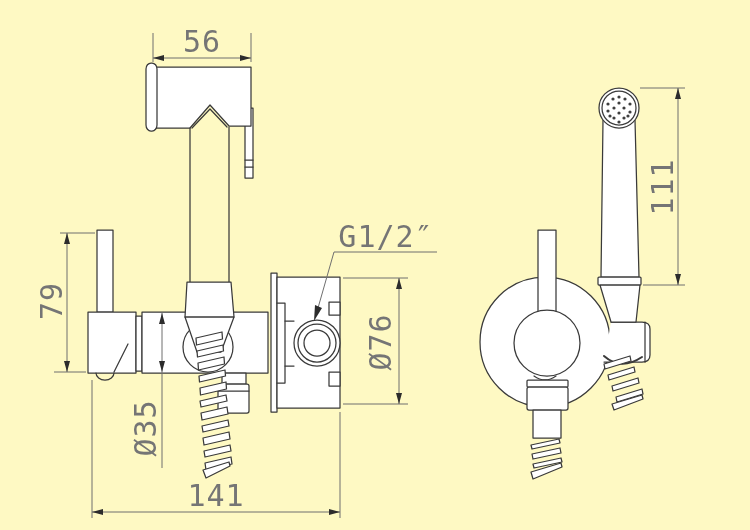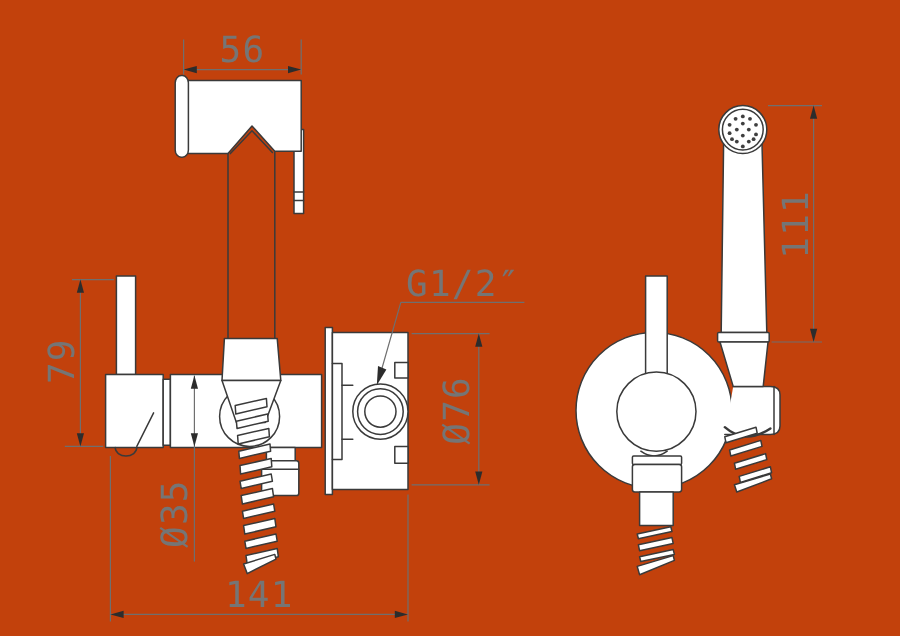--- a/index.html
+++ b/index.html
@@ -1,16 +1,16 @@
 <!DOCTYPE html>
 <html><head>
 <meta charset="utf-8">
 <style>
   html,body{margin:0;padding:0;background:#fff;}
-  #stage{position:relative;width:750px;height:530px;background:#c2410c;overflow:hidden;
+  #stage{position:relative;width:750px;height:530px;background:#fef9c3;overflow:hidden;
          font-family:"DejaVu Sans Mono", monospace;}
   svg{position:absolute;left:0;top:0;}
   .obj{stroke:#3a3a3a;stroke-width:1.25;fill:none;stroke-linejoin:round;stroke-linecap:round;}
   .obj .w{fill:#ffffff;}
   .dim{stroke:#6f6f6f;stroke-width:1;fill:none;}
   .arr{fill:#2c2c2c;stroke:none;}
   .dimtext{fill:#757575;font-size:30px;letter-spacing:1px;stroke:none;}
   .dot{fill:#3f3f3f;stroke:none;}
   .thick{stroke-width:2;}
 </style>

